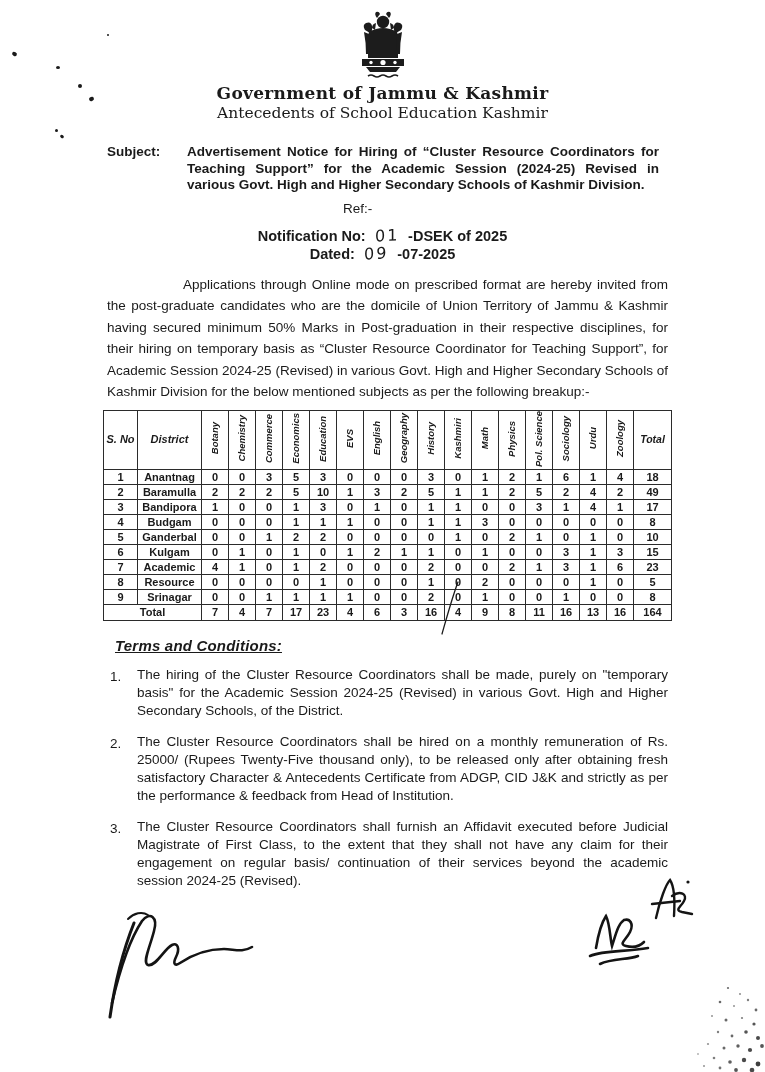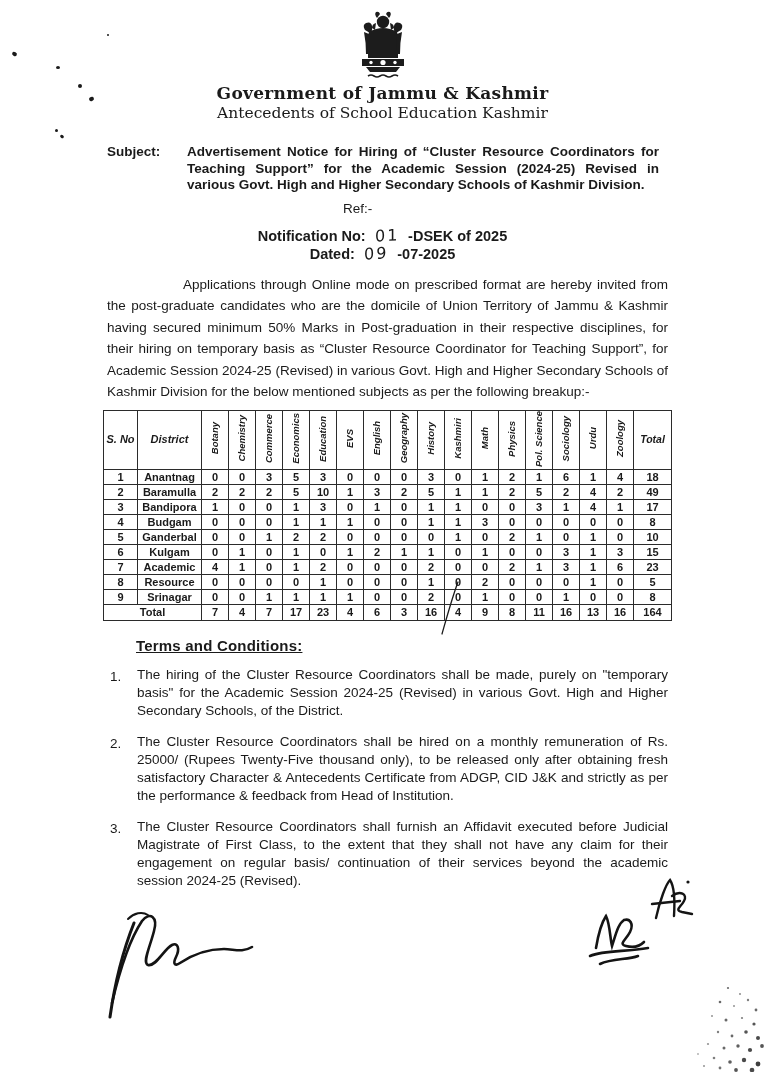--- a/index.html
+++ b/index.html
@@ -37,21 +37,21 @@
   }
   table.breakup thead th{height:58px;vertical-align:middle;font-style:italic;}
   th.vert span{
     writing-mode:vertical-rl;transform:rotate(180deg);
     font-size:9.5px;line-height:10px;white-space:nowrap;display:inline-block;max-height:56px;
   }
   td.dist{text-align:left;padding-left:4px;margin-left:32px;}
   tr.total-row td{height:15px;}
   
   .terms{margin:16px 0 0 107px;width:561px;}
-  .terms-heading{font-weight:bold;font-size:15px;text-decoration:underline;margin:0 0 12px 29px;letter-spacing:.2px;}
+  .terms-heading{font-weight:bold;font-size:15px;text-decoration:underline;margin:0 0 12px 8px;letter-spacing:.2px;font-style:italic;}
   .term-item{display:flex;margin-bottom:13px;}
   .term-num{width:27px;flex-shrink:0;font-size:13.5px;line-height:21.5px;padding-left:3px;}
   .term-text{font-size:13.5px;line-height:18px;text-align:justify;flex:1;}
   
   .deco{position:absolute;}
   .ink-dot{position:absolute;background:#1b1b1b;border-radius:50%;}
 </style>
 </head>
 <body>
 

